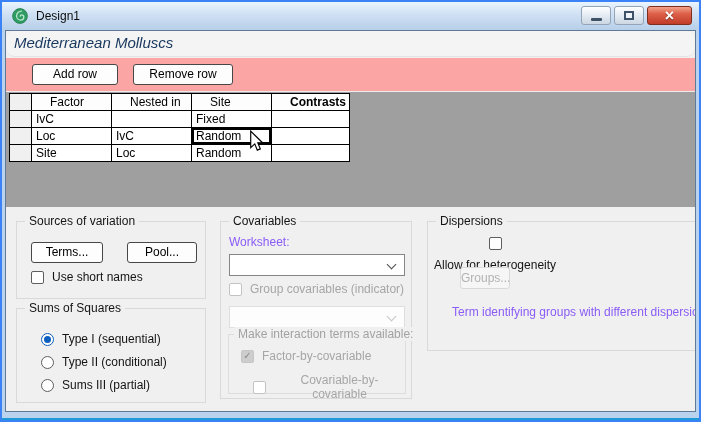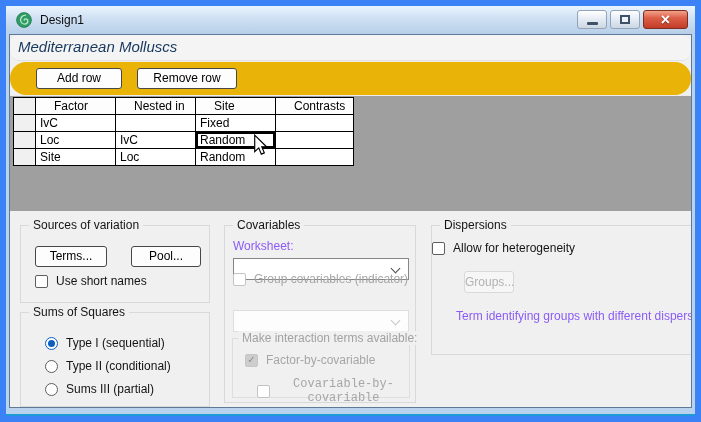--- a/index.html
+++ b/index.html
@@ -1,17 +1,17 @@
 <!DOCTYPE html>
 <html><head>
 <meta charset="utf-8">
 <style>
   * { margin:0; padding:0; box-sizing:border-box; }
   html,body { width:701px; height:422px; font-family:"Liberation Sans", sans-serif; }
-  .win { position:relative; width:701px; height:422px; background:#b9d3ee; border:6px solid #3b82f6; overflow:hidden; }
+  .win { position:relative; width:701px; height:422px; background:#b9d3ee; border:2px solid #3b82f6; overflow:hidden; }
   .win::after { content:""; position:absolute; left:0; right:0; bottom:0; height:2px; background:#1e9ad6; }
 
   
   .titlebar { position:absolute; top:0; left:0; right:0; height:28px;
     background:linear-gradient(#eaf5fe,#cfe0f3 45%,#b7cfe9); display:flex; align-items:center; }
   .app-icon { margin-left:10px; width:16px; height:16px; flex:none; }
   .title { margin-left:8px; font-size:12px; color:#0d0d0d; }
   .winbtns { position:absolute; top:4px; right:7px; display:flex; gap:3px; }
   .wbtn { height:19px; border-radius:3px; display:flex; align-items:center; justify-content:center; }
   .wbtn.min,.wbtn.max { width:30px; background:linear-gradient(#ffffff,#e6edf4 45%,#ccd7e3); border:1px solid #93a4b8; }
@@ -19,34 +19,34 @@
   .glyph-min { width:11px; height:3px; background:#3f5166; border-radius:1px; margin-top:7px; }
   .glyph-max { width:10px; height:9px; border:2px solid #3f5166; background:#eef3f8; }
   .glyph-close { color:#fff; font-size:16px; font-weight:bold; line-height:17px; text-shadow:0 1px 1px rgba(0,0,0,.45); }
 
   
   .client { position:absolute; left:3px; right:3px; top:28px; bottom:8px; background:#f0f0f0;
     border:1px solid #5e7a96; overflow:hidden; }
   .subtitle-band { position:absolute; top:0; left:0; right:0; height:26px; background:#f4f4f4; border-bottom:1px solid #e2e2e2;border-radius:9px; }
   .subtitle { position:absolute; left:8px; top:3px; font-size:15px; font-style:italic; color:#17375e; }
 
-  .toolbar { position:absolute; top:27px; left:0; right:0; height:33px; background:#eab308;border-radius:16px; }
+  .toolbar { position:absolute; top:27px; left:0; right:0; height:33px; background:#fca5a5; }
   .btn { position:absolute; height:21px; border:1px solid #474747; border-radius:3px;
     background:#fdfdfd; font-size:12px; font-family:inherit; color:#000; text-align:center; line-height:19px; cursor:default; }
   .btn.disabled { border-color:#d9d9d9; color:#b2b2b2; background:#f6f6f6; }
   #addrow { left:26px; top:6px; width:86px; }
   #removerow { left:127px; top:6px; width:100px; }
 
   .grayzone { position:absolute; top:60px; left:0; right:0; height:116px; background:#9f9f9f; border-top:1px solid #ececec; }
   table { position:absolute; left:3px; top:1px; border-collapse:collapse; font-size:12px; background:#fff; }
   th,td { border:1px solid #000; height:17px; padding:1px 4px; text-align:left; font-weight:normal; white-space:nowrap; overflow:hidden; }
   th { background:#fdfdfd;padding-left:18px; }
   .rowsel { width:22px; min-width:22px; max-width:22px; background:#f0f0f0; padding:0; }
   .c-factor,.c-nested,.c-type { width:80px; min-width:80px; max-width:80px; }
-  .c-contrasts { width:78px; min-width:78px; max-width:78px; }
+  .c-contrasts { width:78px; min-width:78px; max-width:78px;font-weight:bold; }
   td.sel { box-shadow:inset 0 0 0 2px #000; }
 
   .panel { position:absolute; top:176px; left:0; right:0; bottom:0; background:#f0f0f0; }
   .group { position:absolute; border:1px solid #d9d9d9; }
   .glabel { position:absolute; top:-8px; left:8px; background:#f0f0f0; padding:0 4px; font-size:12px; color:#141414; white-space:nowrap; }
   .glabel.dis { color:#a2a2a2; }
   #grp-sources { left:10px; top:14px;  width:190px; height:78px; }
   #grp-sums    { left:10px; top:101px; width:190px; height:95px; }
   #grp-cov     { left:214px; top:14px; width:192px; height:178px;text-align:center; }
   #grp-disp    { left:421px; top:14px; width:270px; height:130px; }
@@ -175,43 +175,43 @@
         </div>
       </div>
 
       <div class="group" id="grp-cov">
         <span class="glabel">Covariables</span>
         <span class="label" style="left:8px; top:13px;">Worksheet:</span>
         <div class="combo" style="left:8px; top:32px; width:176px;">
           <span></span>
           <span class="chev"></span>
         </div>
-        <div class="cbrow dis" style="left:8px; top:46px;">
+        <div class="cbrow dis" style="left:8px; top:60px;">
           <span class="cb disabled"></span>
           <span>Group covariables (indicator)</span>
         </div>
         <div class="combo disabled" style="left:8px; top:84px; width:176px;">
           <span class="chev"></span>
         </div>
         <div class="group" id="grp-inter">
           <span class="glabel dis" style="left:5px;">Make interaction terms available:</span>
           <div class="cbrow dis" style="left:12px; top:14px;">
             <span class="cb checked-dis">✓</span>
             <span>Factor-by-covariable</span>
           </div>
-          <div class="cbrow dis" style="left:24px; top:38px;font-family:Liberation Mono, monospace;">
+          <div class="cbrow dis" style="left:24px; top:38px;">
             <span class="cb disabled"></span>
             <span>Covariable-by-covariable</span>
           </div>
         </div>
       </div>
 
       <div class="group" id="grp-disp">
         <span class="glabel">Dispersions</span>
-        <div class="cbrow" style="left:0; top:15px;">
+        <div class="cbrow" style="left:6px; top:15px;flex-direction:column;">
           <span class="cb"></span>
           <span>Allow for heterogeneity</span>
         </div>
         <button class="btn disabled" style="left:32px; top:45px; width:50px; height:22px;">Groups...</button>
         <span class="label" style="left:24px; top:83px;">Term identifying groups with different dispersions:</span>
       </div>
 
     </div>
   </div>
 </div>

